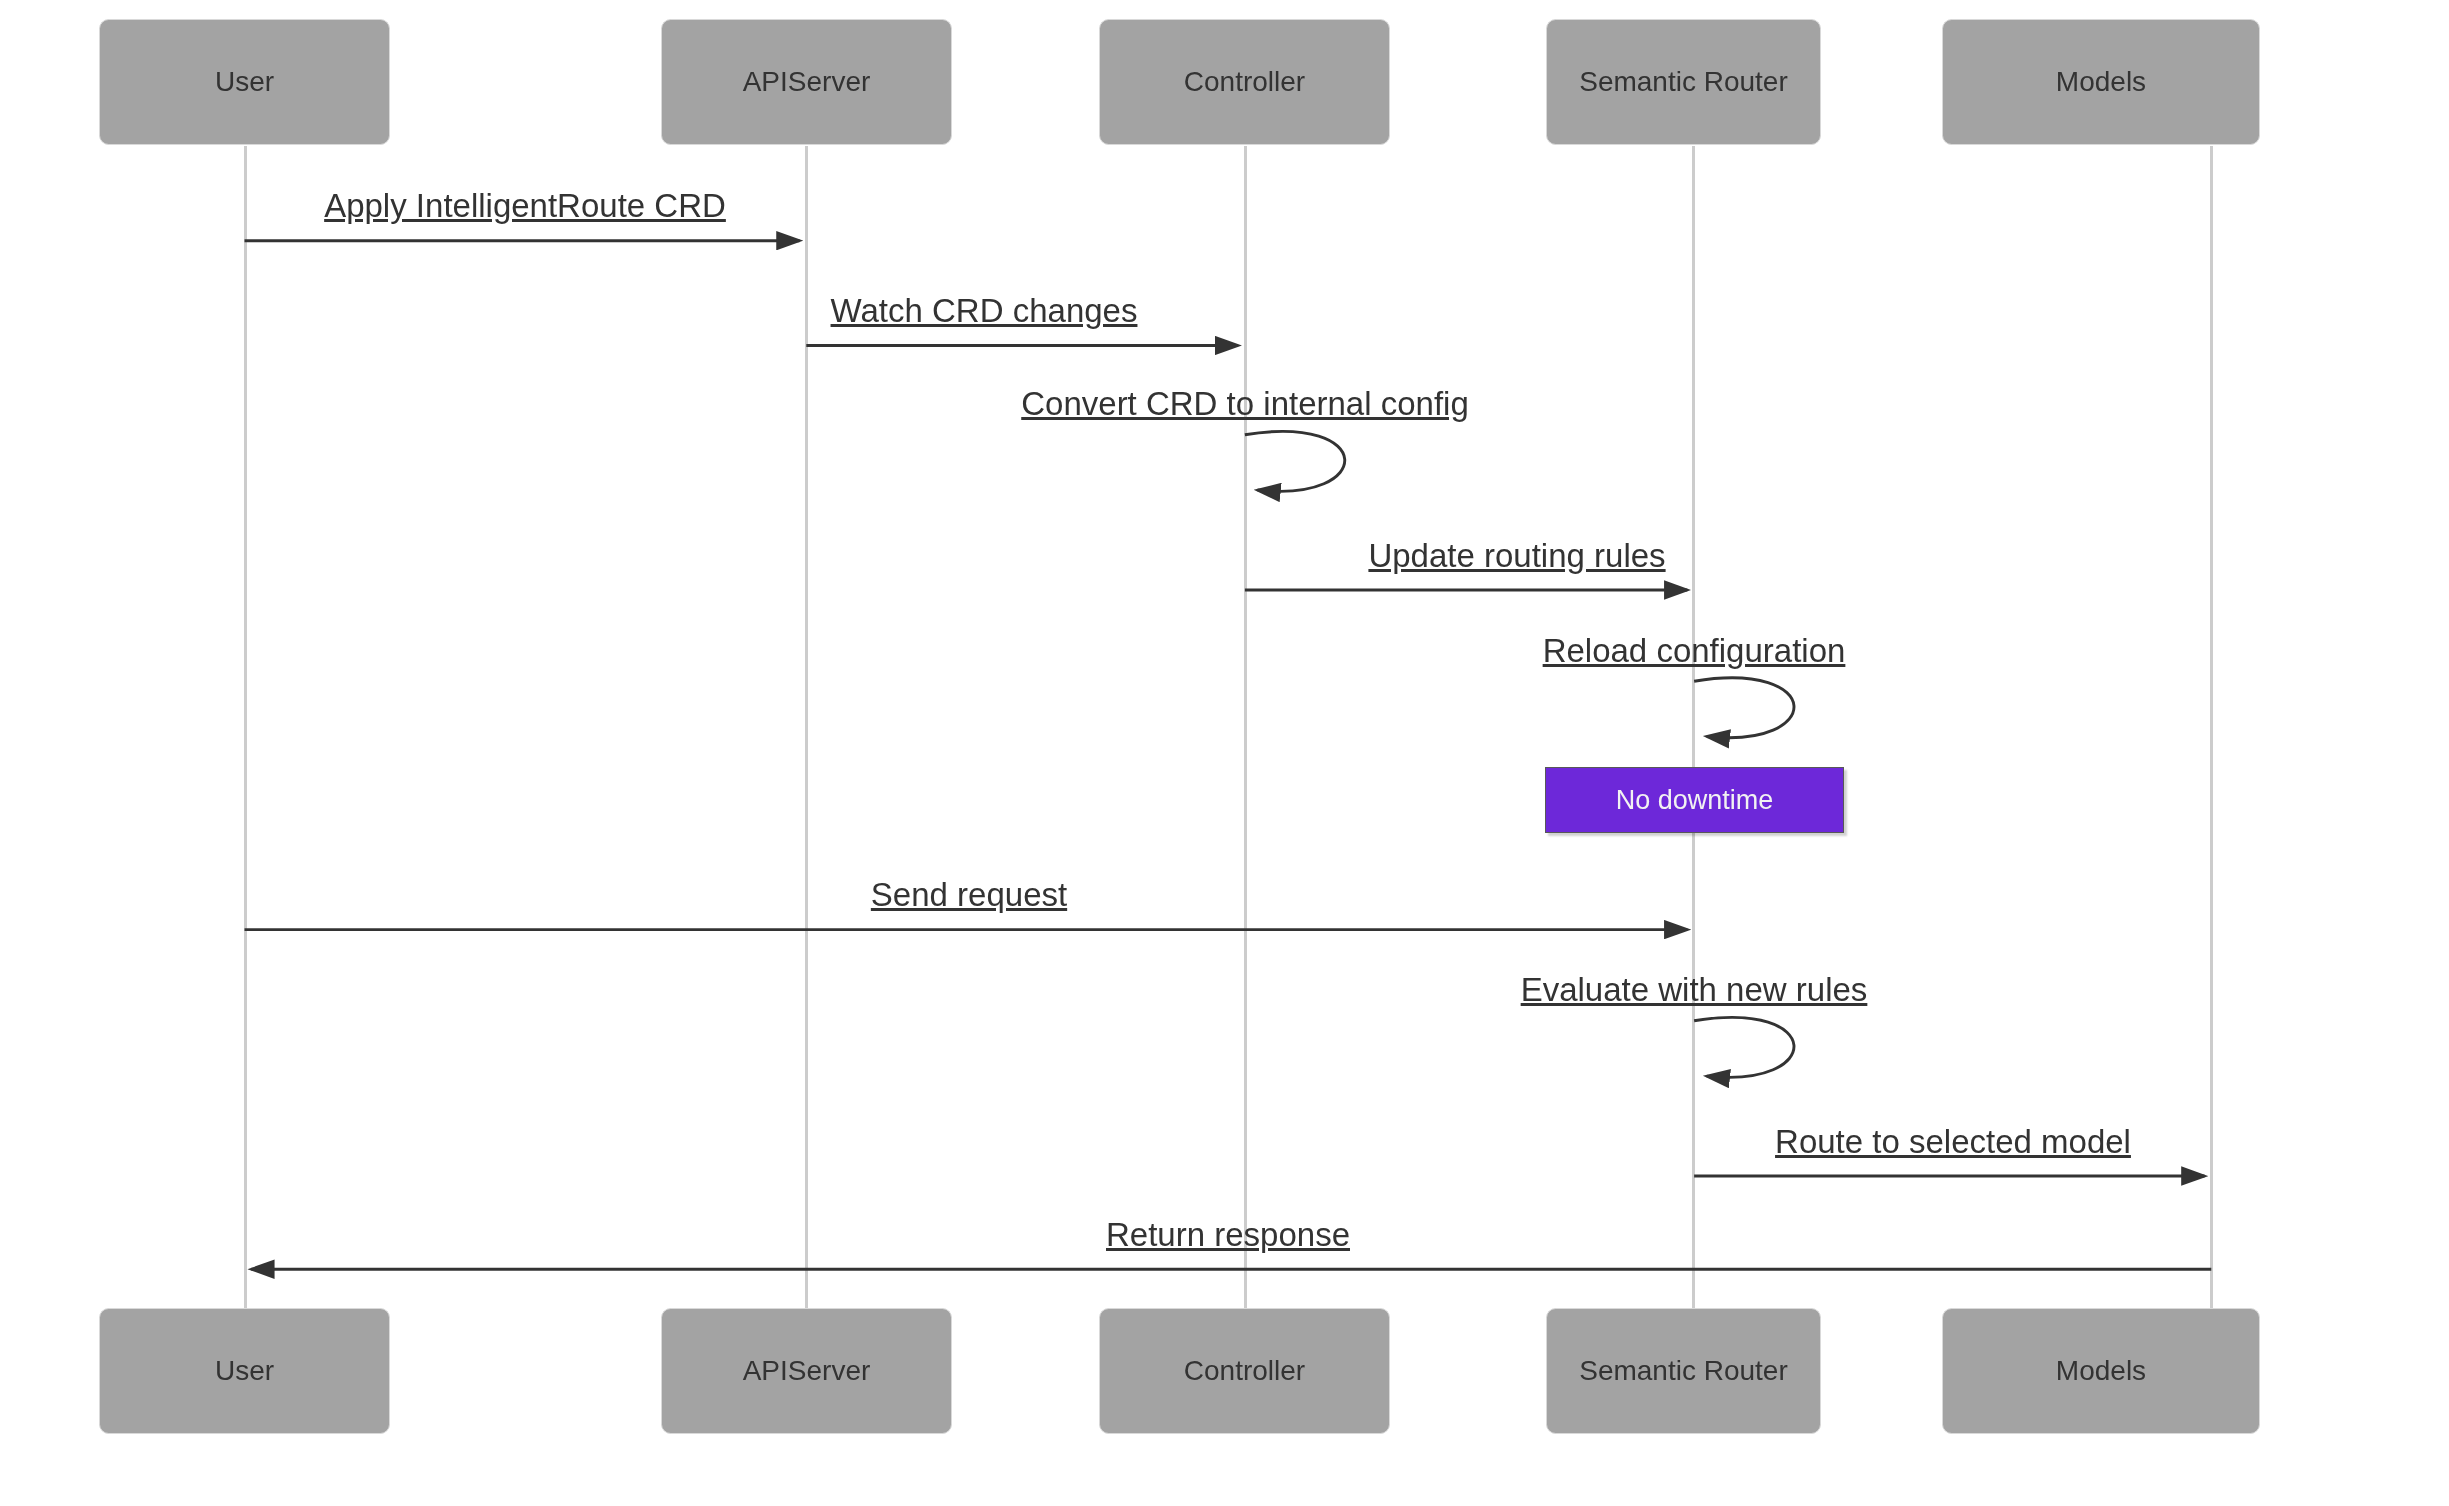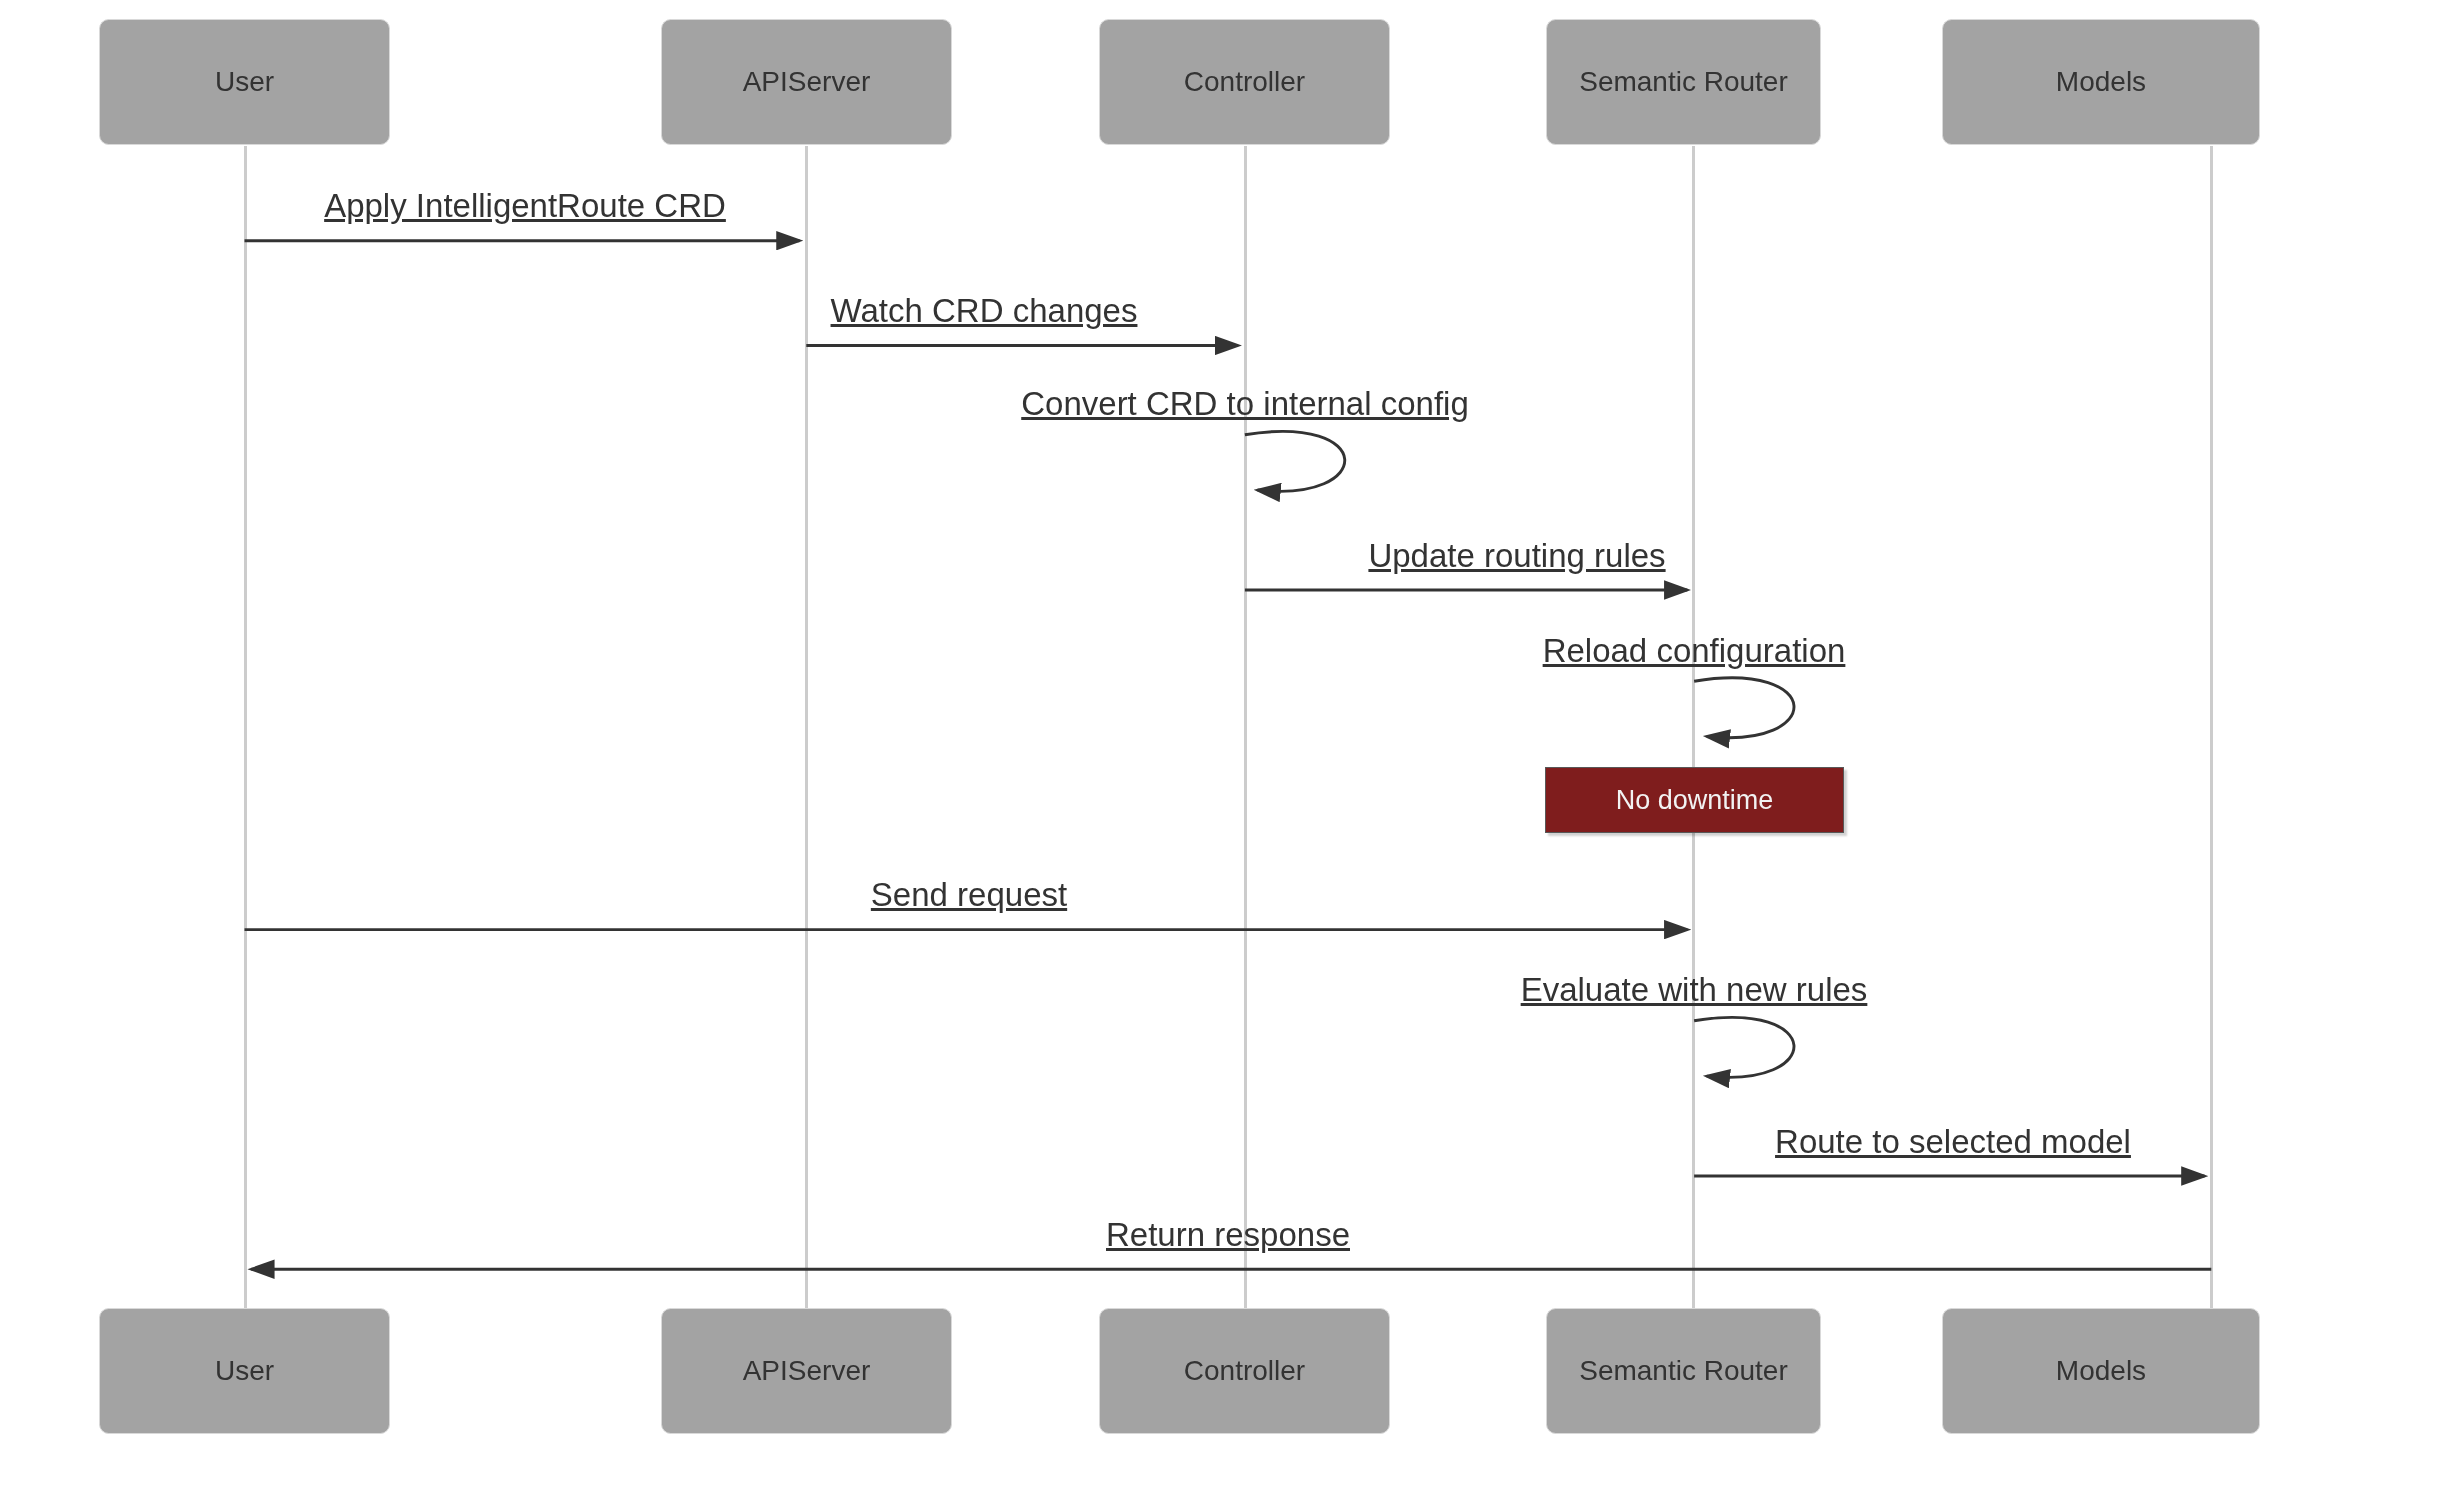--- a/index.html
+++ b/index.html
@@ -59,21 +59,21 @@
     white-space: nowrap;
     color: #333333;
     text-decoration: underline;
   }
   .note {
     position: absolute;
     left: 1545px;
     top: 767px;
     width: 299px;
     height: 66px;
-    background: #7f1d1d;
+    background: #6d28d9;
     border: 1px solid #585858;
     box-sizing: border-box;
     box-shadow: 2.9px 2.9px 1.9px rgba(0,0,0,0.18);
     color: #f2f2f2;
     font-size: 27px;
     display: flex;
     align-items: center;
     justify-content: center;
     white-space: nowrap;
   }

